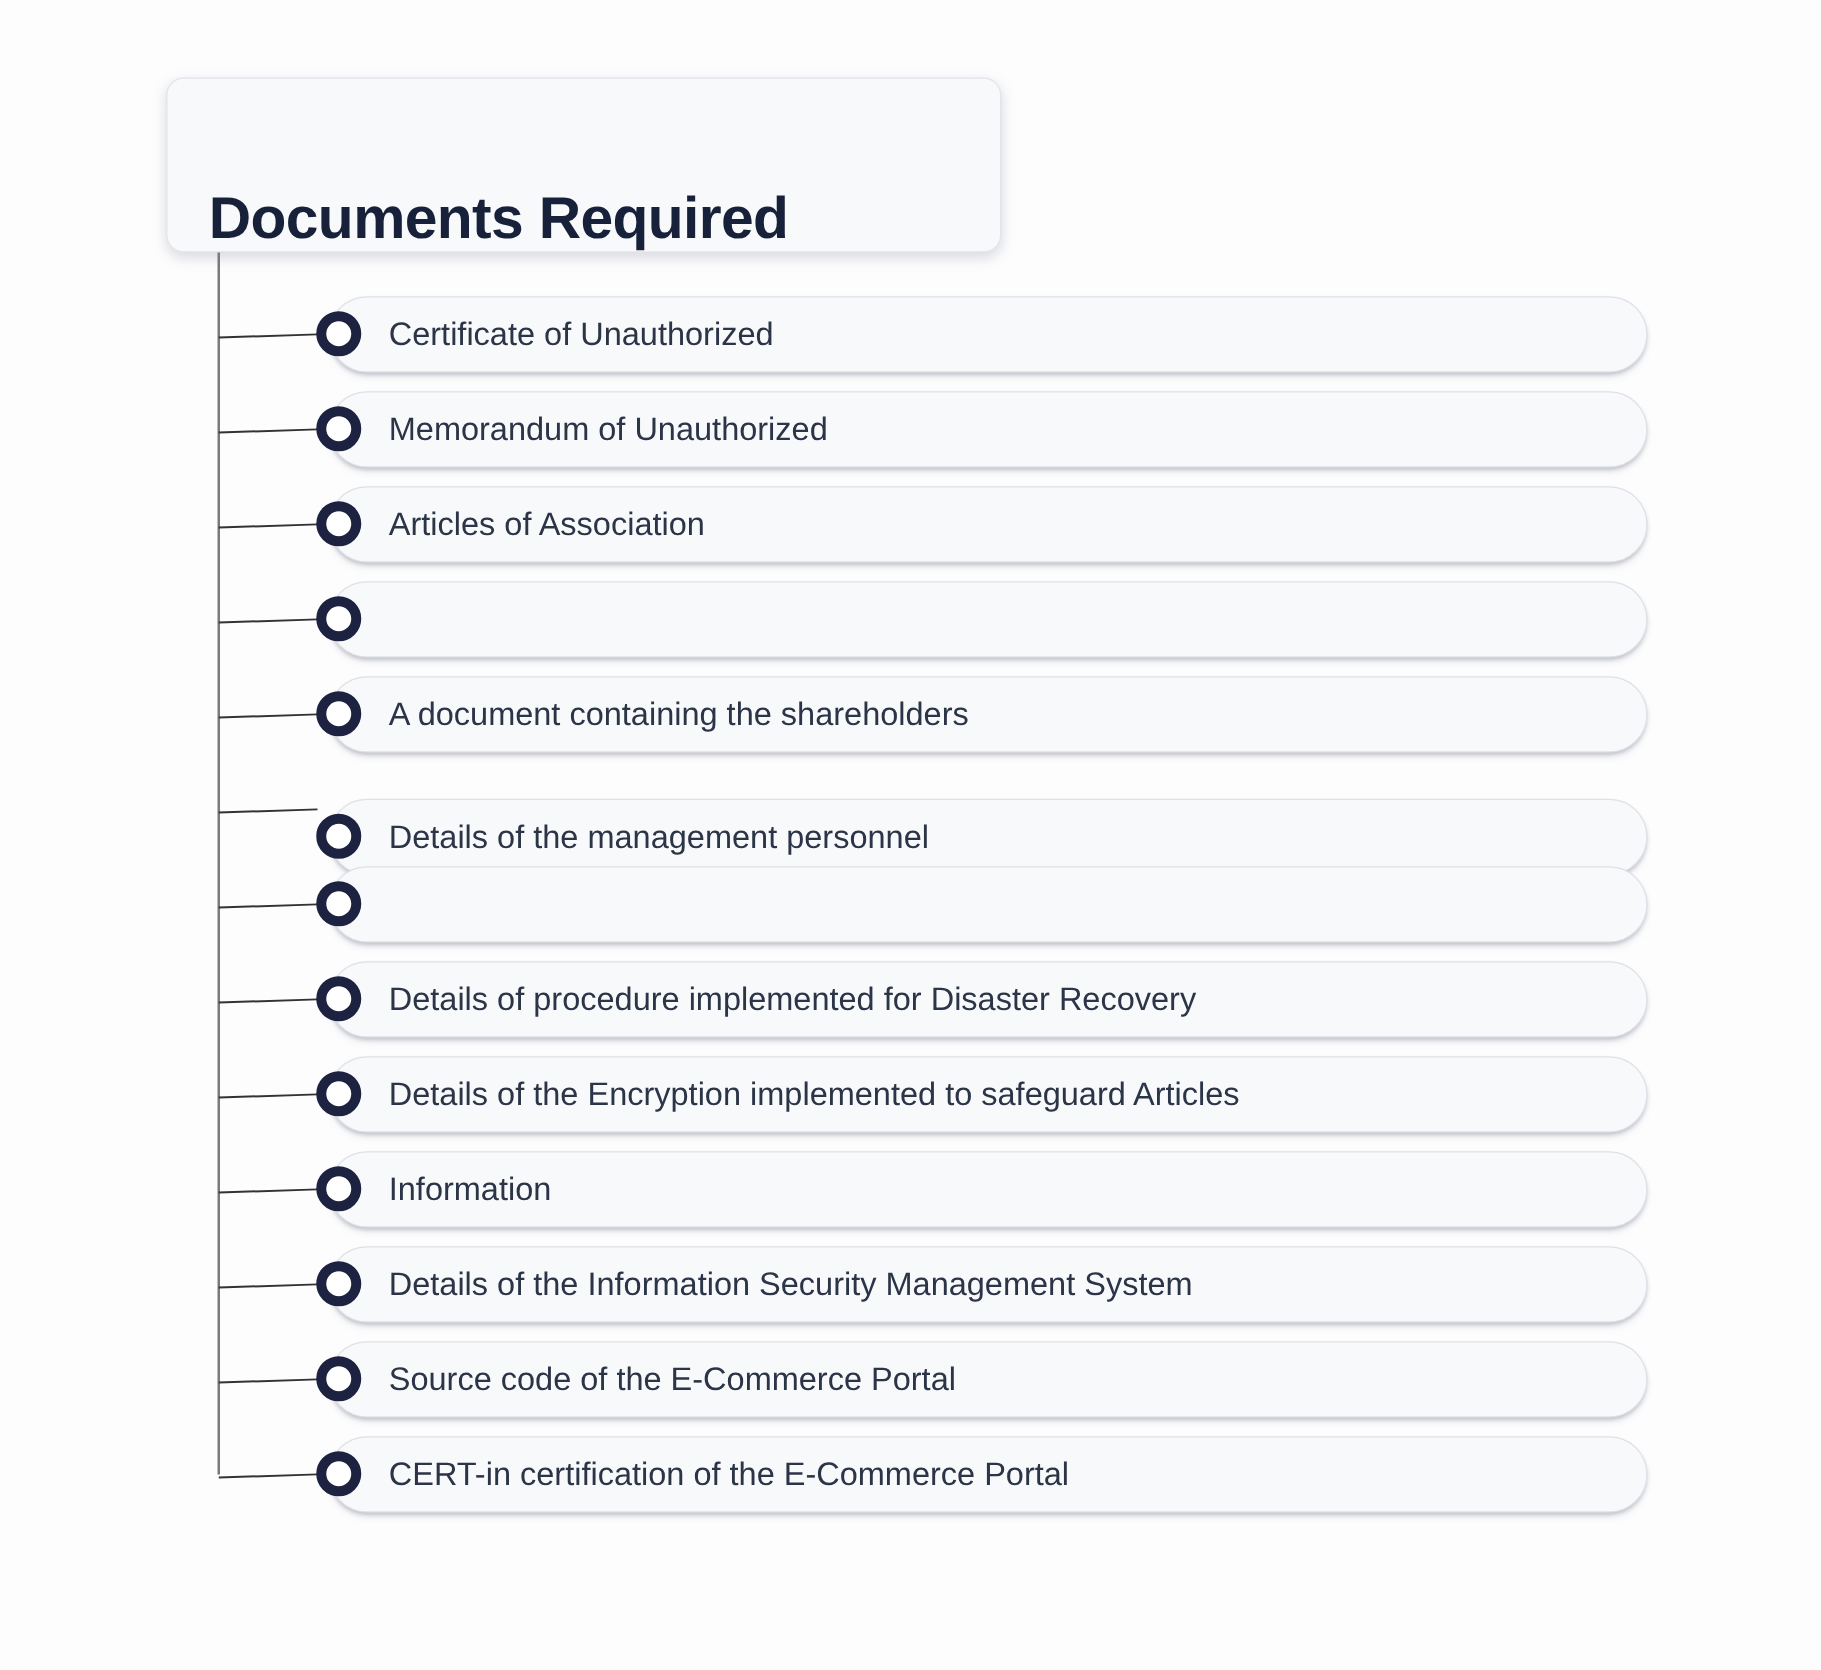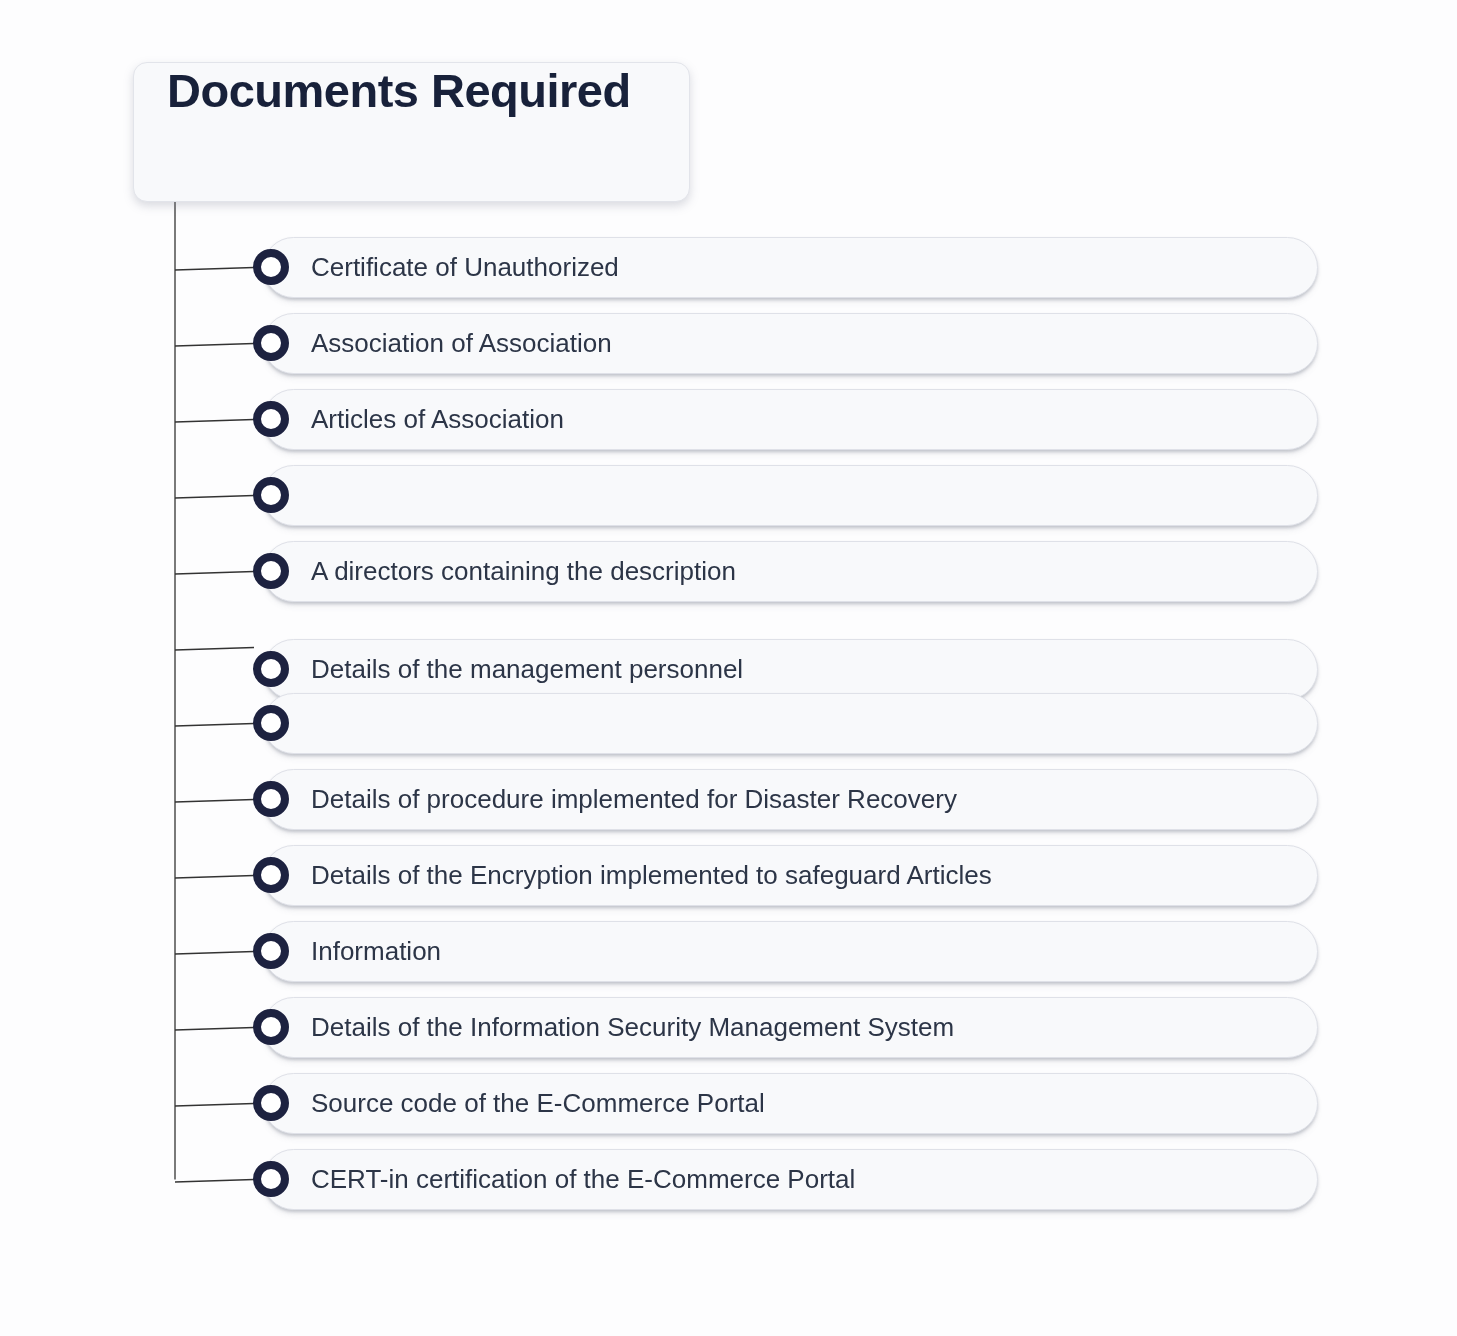--- a/index.html
+++ b/index.html
@@ -22,27 +22,27 @@
   .canvas{
     position:relative;
     width:1457px;height:1336px;
   }
   .lines-svg{
     position:absolute;left:0;top:0;z-index:0;
   }
   .title-box{
     position:absolute;
     left:133px;top:62px;
-    width:557px;height:140px;
+    width:668px;height:140px;
     box-sizing:border-box;
     background:var(--panel-bg);
     border:1px solid var(--panel-border);
     border-radius:14px;
     box-shadow:0 4px 10px rgba(125,130,148,0.28);
-    display:flex;align-items:flex-start;
+    display:flex;align-items:flex-end;
     padding-left:33px;
     z-index:2;
   }
   .title-box h1{
     margin:0;
     font-size:47px;
     font-weight:700;
     letter-spacing:-0.5px;
     color:var(--ink-title);
   }
@@ -100,32 +100,32 @@
     <h1>Documents Required</h1>
   </div>
 
   <div id="items-layer">
       <div class="pill" style="top: 237px;">
         <span class="ring"></span>
         <span class="pill-label">Certificate of Unauthorized</span>
       </div>
       <div class="pill" style="top: 313px;">
         <span class="ring"></span>
-        <span class="pill-label">Association of Association</span>
+        <span class="pill-label">Memorandum of Unauthorized</span>
       </div>
       <div class="pill" style="top: 389px;">
         <span class="ring"></span>
         <span class="pill-label">Articles of Association</span>
       </div>
       <div class="pill" style="top: 465px;">
         <span class="ring"></span>
       </div>
       <div class="pill" style="top: 541px;">
         <span class="ring"></span>
-        <span class="pill-label">A directors containing the description</span>
+        <span class="pill-label">A document containing the shareholders</span>
       </div>
       <div class="pill" style="top: 639px;">
         <span class="ring"></span>
         <span class="pill-label">Details of the management personnel</span>
       </div>
       <div class="pill" style="top: 693px;">
         <span class="ring"></span>
       </div>
       <div class="pill" style="top: 769px;">
         <span class="ring"></span>

